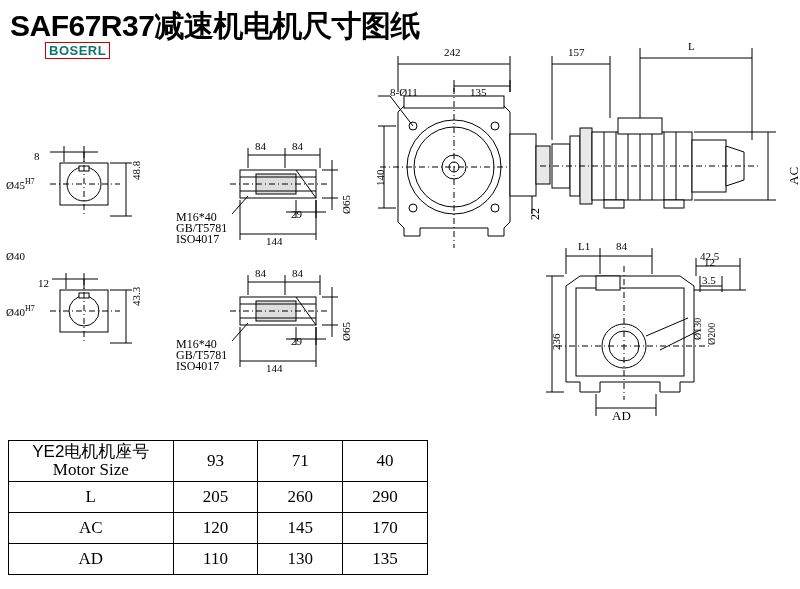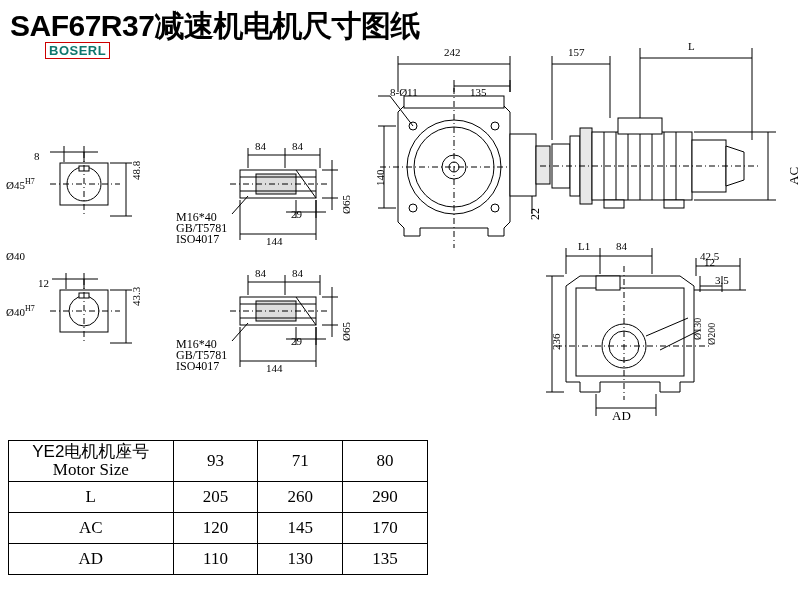--- a/index.html
+++ b/index.html
@@ -284,36 +284,36 @@
   <div class="dim" style="left:266px;top:362px;">144</div>
   <div class="dim vtext" style="left:340px;top:341px;">Ø65</div>
   <div class="dim-s" style="left:176px;top:337px;">M16*40</div>
   <div class="dim-s" style="left:176px;top:348px;">GB/T5781</div>
   <div class="dim-s" style="left:176px;top:359px;">ISO4017</div>
 
   <div class="dim" style="left:578px;top:240px;">L1</div>
   <div class="dim" style="left:616px;top:240px;">84</div>
   <div class="dim" style="left:700px;top:250px;text-align:right;">42.5</div>
   <div class="dim" style="left:704px;top:256px;">12</div>
-  <div class="dim" style="left:702px;top:274px;padding-left:13px;">3.5</div>
+  <div class="dim" style="left:702px;top:274px;">3.5</div>
   <div class="dim vtext" style="left:550px;top:350px;">236</div>
   <div class="dim vtext" style="left:692px;top:340px;font-size:10px;">Ø130</div>
   <div class="dim vtext" style="left:706px;top:345px;font-size:10px;">Ø200</div>
   <div class="dim" style="left:612px;top:408px;font-size:13px;">AD</div>
 
   <table class="spec">
     <tbody>
       <tr>
         <td class="hdr-label">
           <div class="cn">YE2电机机座号</div>
           <div>Motor Size</div>
         </td>
         <td class="val">93</td>
         <td class="val">71</td>
-        <td class="val">80</td>
+        <td class="val">40</td>
       </tr>
       <tr>
         <td class="hdr-label">L</td>
         <td class="val">205</td>
         <td class="val">260</td>
         <td class="val">290</td>
       </tr>
       <tr>
         <td class="hdr-label">AC</td>
         <td class="val">120</td>

